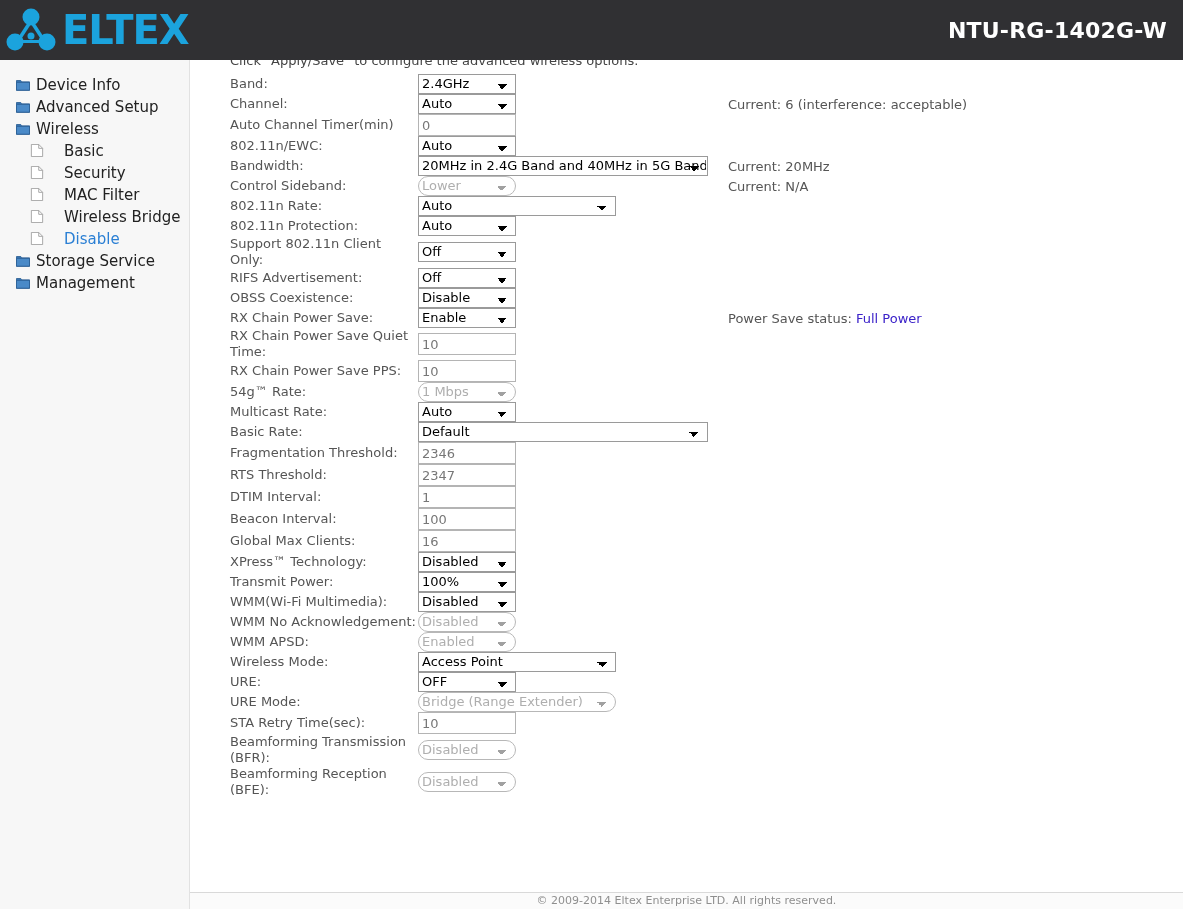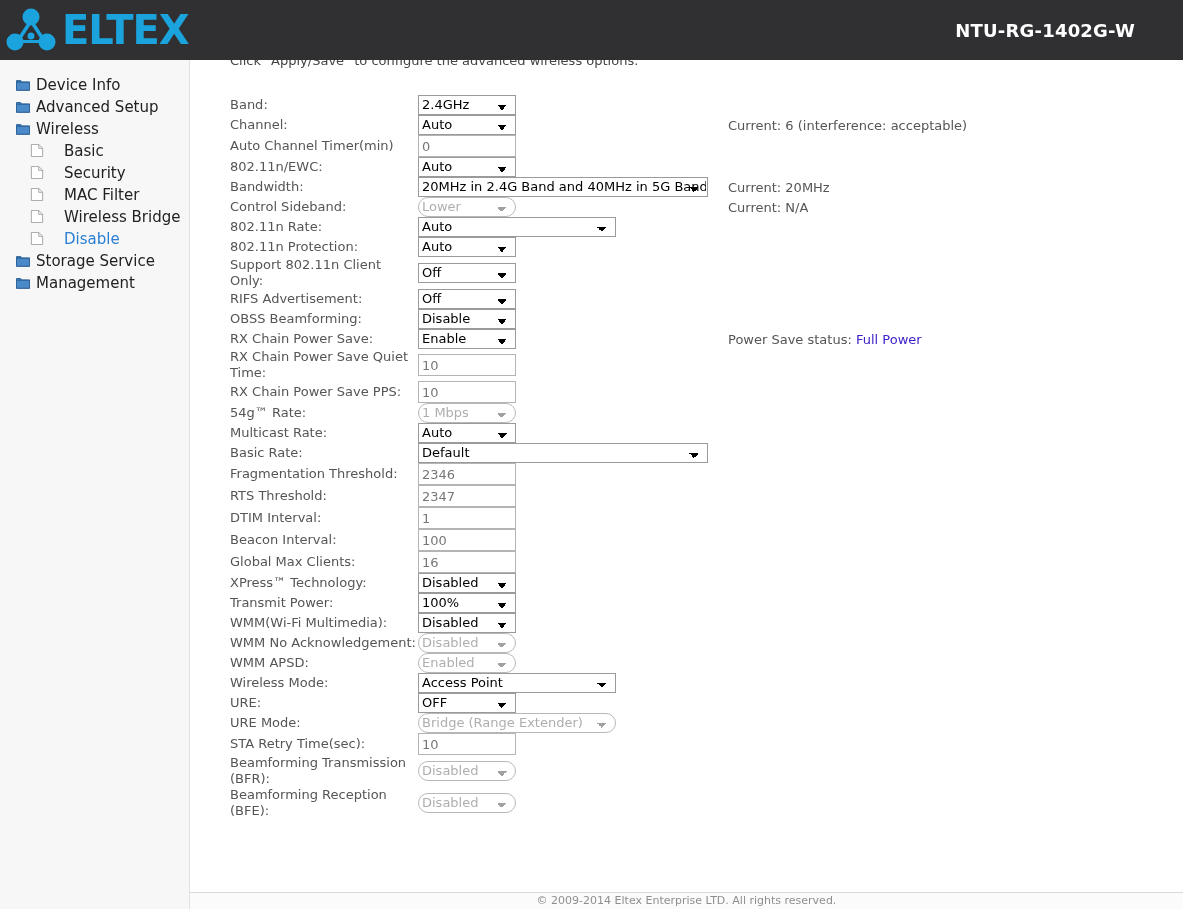--- a/index.html
+++ b/index.html
@@ -21,21 +21,21 @@
     z-index: 30;
   }
   .brand { display:flex; align-items:center; padding-left:4px; }
   .brand svg { display:block; }
   .brand-word {
     color:#1ba3dd; font-size:40px; font-weight:bold; letter-spacing:-1px;
     font-family:"DejaVu Sans","Liberation Sans",sans-serif;
     margin-left:2px; line-height:1;
   }
   .model {
-    color:#ffffff; font-size:18px; font-weight:bold; padding-right:48px;
+    color:#ffffff; font-size:22px; font-weight:bold; padding-right:16px;
     font-family:"DejaVu Sans","Liberation Sans",sans-serif;
     letter-spacing:0.2px;
   }
 
   
   .sidebar {
     position:absolute; left:0; top:60px; width:190px; height:832px;
     background:#f7f7f7; border-right:1px solid #e2e2e2;
     padding-top:14px;
     z-index: 10;
@@ -55,21 +55,21 @@
   .content {
     position:absolute; left:190px; top:0px; width:993px; height:892px;
     background:#fff; overflow:hidden;
   }
   .inner { position:absolute; left:40px; top:52px; width:940px; }
   .intro {
     font-size:13px; color:#444; margin:0 0 0 0; line-height:18px;
     white-space:nowrap;
   }
 
-  table.form { border-collapse:collapse; margin-top:25px; }
+  table.form { border-collapse:collapse; margin-top:4px; }
   table.form td { padding:0; vertical-align:middle; font-size:13px; }
   td.lbl {
     width:188px; color:#555; font-size:13px;
     line-height:16px; padding:2px 6px 2px 0; vertical-align:middle;
   }
   td.ctl { width:310px; padding:1px 0; vertical-align:middle; }
   td.note { color:#555; font-size:13px; padding-left:3px; white-space:nowrap; }
 
   select.sel {
     font-family:"DejaVu Sans","Liberation Sans",sans-serif;
@@ -268,21 +268,21 @@
               <td class="lbl">Support 802.11n Client Only:</td>
               <td class="ctl"><select class="sel w1"><option>Off</option></select></td>
               <td class="note"></td>
             </tr>
             <tr>
               <td class="lbl">RIFS Advertisement:</td>
               <td class="ctl"><select class="sel w1"><option>Off</option></select></td>
               <td class="note"></td>
             </tr>
             <tr>
-              <td class="lbl">OBSS Beamforming:</td>
+              <td class="lbl">OBSS Coexistence:</td>
               <td class="ctl"><select class="sel w1"><option>Disable</option></select></td>
               <td class="note"></td>
             </tr>
             <tr>
               <td class="lbl">RX Chain Power Save:</td>
               <td class="ctl"><select class="sel w1"><option>Enable</option></select></td>
               <td class="note"><span>Power Save status: </span><span class="linkish">Full Power</span></td>
             </tr>
             <tr>
               <td class="lbl">RX Chain Power Save Quiet Time:</td>

